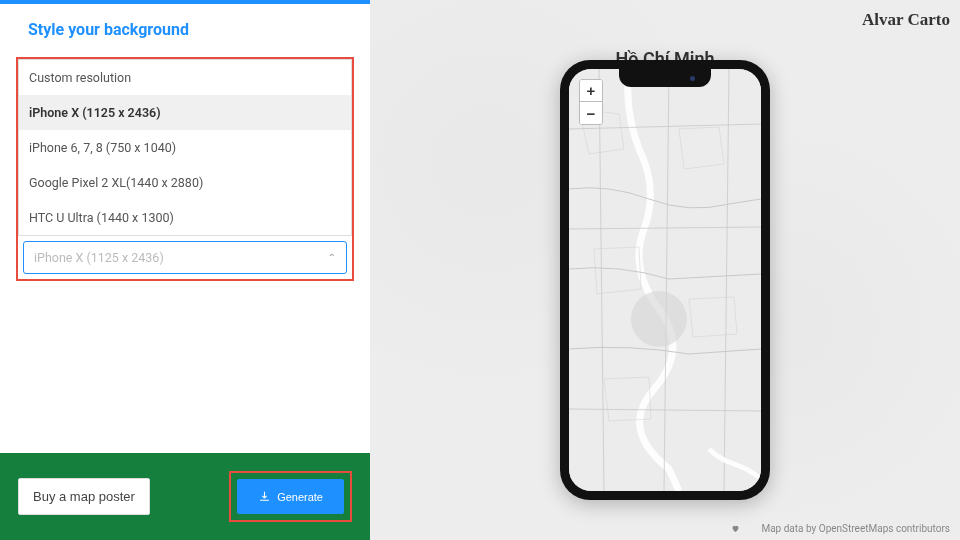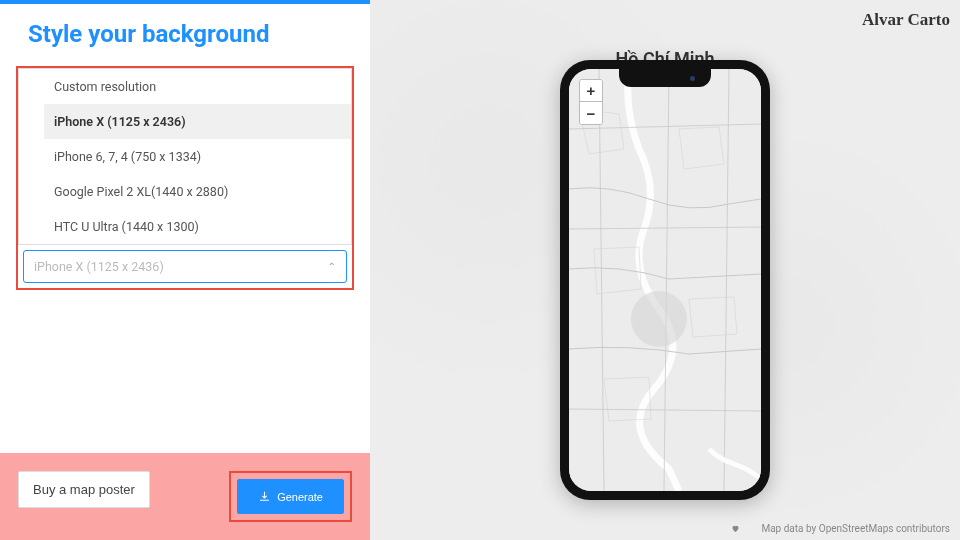--- a/index.html
+++ b/index.html
@@ -1,30 +1,30 @@
 <!DOCTYPE html>
 <html><head>
 <meta charset="utf-8">
 <style>
 * { margin: 0; padding: 0; box-sizing: border-box; }
 body { font-family: -apple-system, BlinkMacSystemFont, "Segoe UI", Roboto, sans-serif; width: 960px; height: 540px; overflow: hidden; background: #fff; }
 .app { display: flex; width: 100%; height: 100%; }
 .left-panel { width: 370px; height: 100%; display: flex; flex-direction: column; background: #fff; position: relative; }
 .top-bar { height: 4px; background: #1E90FF; width: 100%; }
-.panel-title { color: #1E90FF; font-size: 24px; font-weight: 700; padding: 16px 28px 18px; }
+.panel-title { color: #1E90FF; font-size: 16px; font-weight: 700; padding: 16px 28px 18px; }
 .highlight-box { border: 2px solid #e74c3c; margin: 0 16px; padding: 0; display: flex; flex-direction: column; }
 .dropdown-list { border: 1px solid #ddd; max-height: 235px; overflow-y: auto; background: #fff; }
-.dropdown-option { padding: 10px 10px; font-size: 12.5px; color: #555; cursor: pointer; border-bottom: 0; margin-left: 25px; }
+.dropdown-option { padding: 10px 10px; font-size: 12.5px; color: #555; cursor: pointer; border-bottom: 0; }
 .dropdown-option.selected { background: #f0f0f0; font-weight: 600; color: #333; }
 .dropdown-list::-webkit-scrollbar { width: 10px; }
 .dropdown-list::-webkit-scrollbar-track { background: #f0f0f0; }
 .dropdown-list::-webkit-scrollbar-thumb { background: #c9c9c9; border-radius: 2px; }
 .select-input { margin: 5px 5px 5px 5px; border: 1px solid #1E90FF; border-radius: 3px; padding: 8px 10px; font-size: 12.5px; color: #bbb; display: flex; align-items: center; justify-content: space-between; cursor: pointer; }
 .select-input .caret { font-size: 10px; color: #999; }
-.bottom-bar { margin-top: auto; display: flex; align-items: flex-start; justify-content: space-between; padding: 18px 18px; background: #fca5a5; }
+.bottom-bar { margin-top: auto; display: flex; align-items: center; justify-content: space-between; padding: 18px 18px; background: #15803d; }
 .btn-secondary { background: #fff; border: 1px solid #ddd; padding: 10px 14px; font-size: 13px; color: #444; border-radius: 2px; cursor: pointer; }
 .generate-wrap { border: 2px solid #e74c3c; padding: 6px; }
 .btn-primary { background: #1E90FF; border: 1px solid #1E90FF; color: #fff; padding: 10px 20px; font-size: 11px; border-radius: 2px; cursor: pointer; display: inline-flex; align-items: center; gap: 6px; }
 .btn-primary svg { width: 13px; height: 13px; fill: none; stroke: #fff; stroke-width: 2; }
 .right-panel { flex: 1; position: relative; background: #ededed; background-image: radial-gradient(circle at 20% 30%, rgba(0,0,0,0.02) 0, transparent 40%), radial-gradient(circle at 70% 60%, rgba(0,0,0,0.02) 0, transparent 40%); }
 .brand { position: absolute; top: 10px; right: 10px; font-family: Georgia, 'Times New Roman', serif; font-weight: 700; font-size: 17px; color: #333; }
 .map-title { position: absolute; top: 48px; left: 50%; transform: translateX(-50%); font-size: 18px; font-weight: 600; color: #333; }
 .phone { position: absolute; top: 60px; left: 50%; transform: translateX(-50%); width: 210px; height: 440px; border-radius: 30px; background: #111; padding: 9px; box-shadow: 0 4px 20px rgba(0,0,0,0.25); }
 .phone-screen { width: 100%; height: 100%; border-radius: 22px; background: #e8e8e8; position: relative; overflow: hidden; }
 .notch { position: absolute; top: 0; left: 50%; transform: translateX(-50%); width: 92px; height: 18px; background: #111; border-bottom-left-radius: 12px; border-bottom-right-radius: 12px; z-index: 5; }
@@ -40,21 +40,21 @@
 <body>
 
 <div class="app">
   <div class="left-panel">
     <div class="top-bar"></div>
     <div class="panel-title">Style your background</div>
     <div class="highlight-box">
       <div class="dropdown-list" id="res-list">
           <div class="dropdown-option">Custom resolution</div>
           <div class="dropdown-option selected">iPhone X (1125 x 2436)</div>
-          <div class="dropdown-option">iPhone 6, 7, 4 (750 x 1334)</div>
+          <div class="dropdown-option">iPhone 6, 7, 8 (750 x 1040)</div>
           <div class="dropdown-option">Google Pixel 2 XL(1440 x 2880)</div>
           <div class="dropdown-option">HTC U Ultra (1440 x 1300)</div>
         </div>
       <div class="select-input">
         <span>iPhone X (1125 x 2436)</span>
         <span class="caret">⌃</span>
       </div>
     </div>
     <div class="bottom-bar">
       <button class="btn-secondary">Buy a map poster</button>

